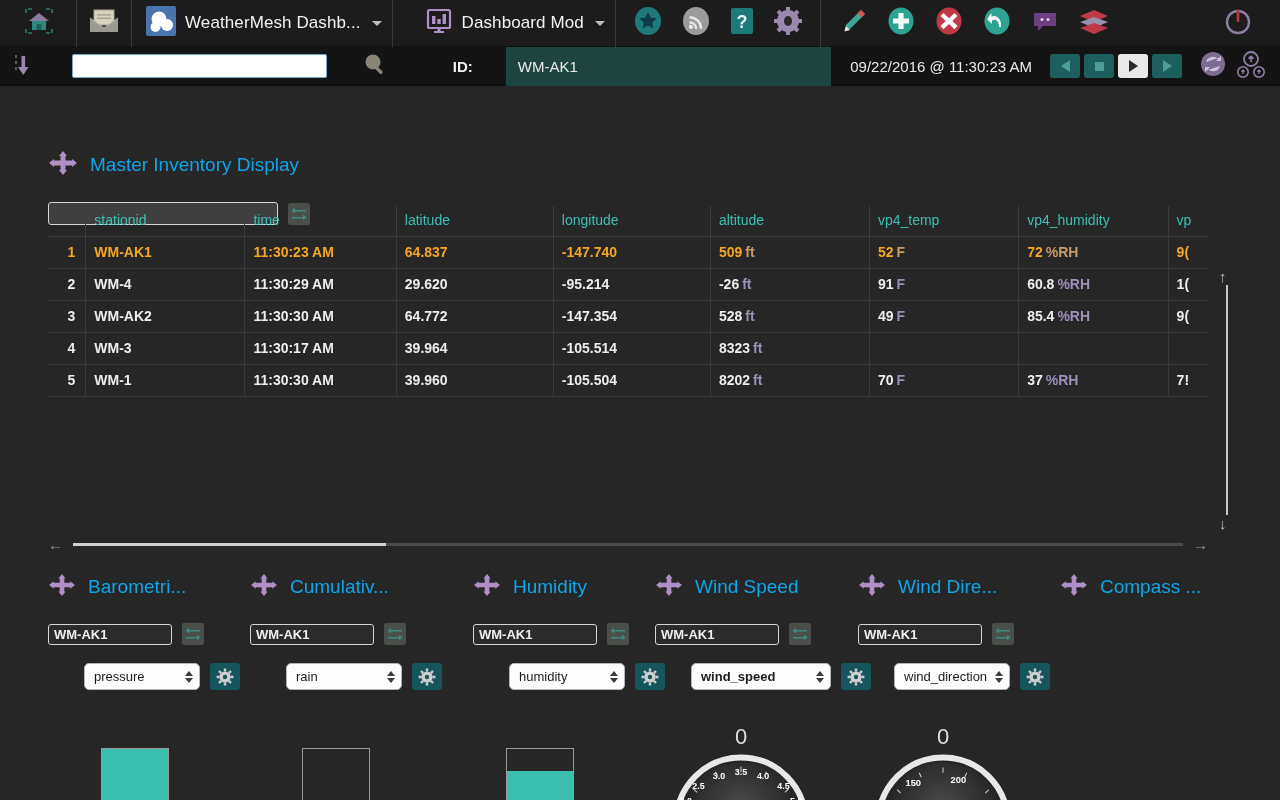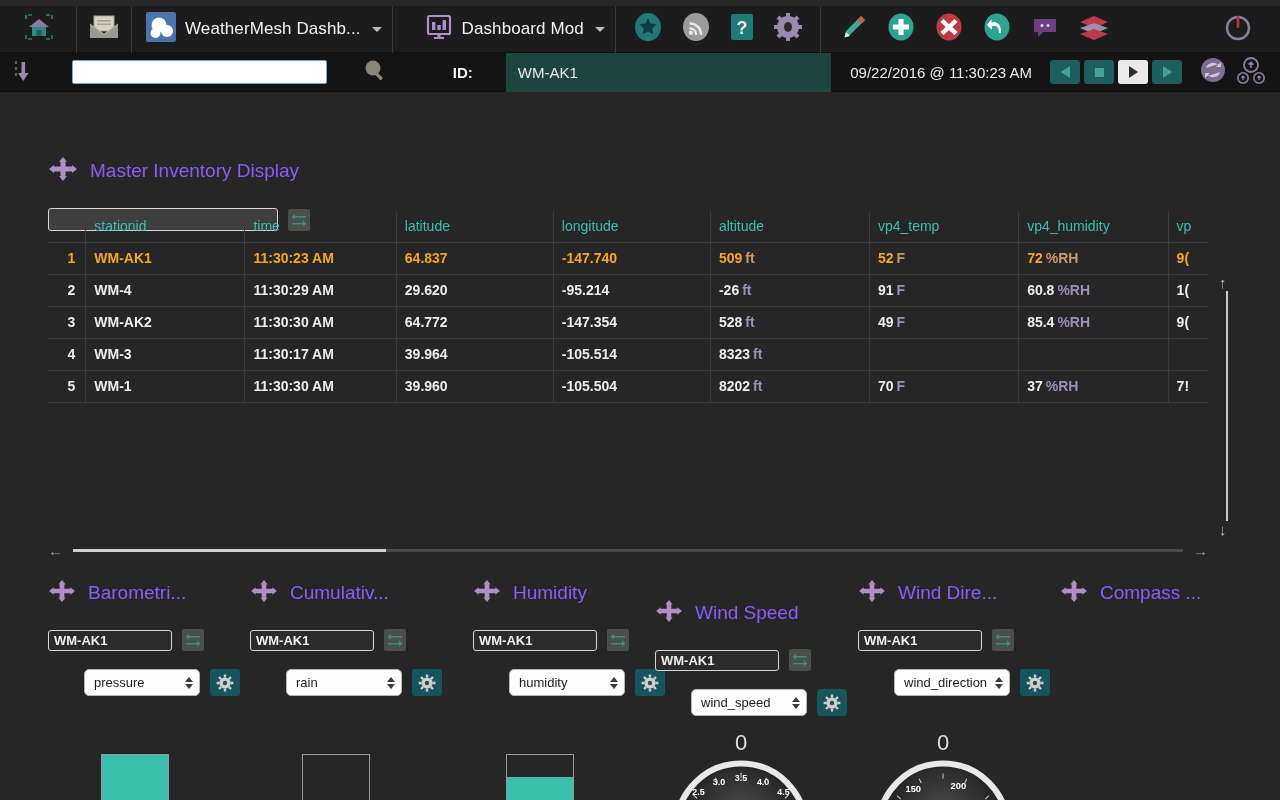--- a/index.html
+++ b/index.html
@@ -10,21 +10,20 @@
     overflow: hidden;
     color: #e8e8e8;
   }
 
   
   .toolbar-top {
     height: 47px; width: 1280px;
     background: #1c1c1c;
     display: flex; align-items: center;
     border-bottom: 1px solid #111;
-    margin-top: 6px;
   }
   .tb-sep { width: 1px; height: 47px; background: #3a3a3a; flex: 0 0 1px; }
   .tb-btn {
     height: 47px; display: flex; align-items: center;
     padding: 0 10px; gap: 9px; cursor: pointer;
   }
   .tb-btn.first { padding-left: 24px; padding-right: 22px; }
   .tb-label { font-size: 17px; color: #f2f2f2; letter-spacing: .1px; white-space: nowrap; }
   .caret {
     width: 0; height: 0;
@@ -75,21 +74,21 @@
   .refresh-ic { margin-left: 12px; margin-right: 6px; cursor: pointer; }
   .ppl-ic { margin-right: 12px; cursor: pointer; }
 
   
   .body-area { position: relative; width: 1280px; height: 714px; background: #262626; }
 
   .panel-title {
     display: flex; align-items: center; gap: 12px;
   }
   .panel-title .ttxt {
-    font-size: 19px; color: #8b5cf6; white-space: nowrap;
+    font-size: 19px; color: #0ea5e9; white-space: nowrap;
   }
 
   
   .inv { position: absolute; left: 48px; top: 64px; }
   .inv-filter-row { display: flex; align-items: center; gap: 10px; margin-top: 22px; }
   .inv-filter {
     width: 230px; height: 23px; background: #3f3f3f;
     border: 1px solid #d6d6d6; border-radius: 3px;
     color: #eee; font-size: 13px; padding: 0 5px; outline: none;
     font-family: "Liberation Sans", sans-serif;
@@ -646,21 +645,21 @@
               </g>
               <g stroke="#cfcfcf" stroke-width="2.4">
                 <path d="M9 .6 v3 M9 14.4 v3 M.6 9 h3 M14.4 9 h3 M3 3 l2.1 2.1 M12.9 12.9 L15 15 M15 3 l-2.1 2.1 M5.1 12.9 L3 15"></path>
               </g>
               <circle cx="9" cy="9" r="2.2" fill="#15555b"></circle>
             </svg>
         </span>
       </div>
     </div>
 
-    <div class="wdg" style="left:655px;margin-top:20px;">
+    <div class="wdg" style="left:655px;">
       <div class="panel-title">
         <span>
           <svg width="28" height="24" viewBox="0 0 30 26">
               <g fill="#b08fc7">
                 <path d="M15 1 l4 5 h-8 Z"></path>
                 <path d="M15 25 l4-5 h-8 Z"></path>
                 <path d="M1 13 l5-4 v8 Z"></path>
                 <path d="M29 13 l-5-4 v8 Z"></path>
                 <rect x="12.5" y="5.5" width="5" height="15" rx="1"></rect>
                 <rect x="5" y="10.5" width="20" height="5" rx="1"></rect>
@@ -672,21 +671,21 @@
       <div class="wdg-row1">
         <input class="wdg-id" type="text" value="WM-AK1" style="">
         <span class="swapbtn">
           <svg width="16" height="14" viewBox="0 0 16 14">
               <path d="M15 3 H4 L4 .8 L.5 3.8 L4 6.6 L4 4.6 H15 Z" fill="#3f8b84"></path>
               <path d="M1 10 H12 L12 7.6 L15.5 10.6 L12 13.4 L12 11.4 H1 Z" fill="#3f8b84"></path>
             </svg>
         </span>
       </div>
       <div class="wdg-row2">
-        <div class="wdg-sel" style="width:116px;">
+        <div class="wdg-sel" style="width:140px;font-weight:bold;">
           <span class="selv">wind_speed</span>
           <span class="spin">
               <i class="up"></i>
               <i class="dn"></i>
             </span>
         </div>
         <span class="gearbtn">
           <svg width="18" height="18" viewBox="0 0 18 18">
               <g fill="#cfcfcf">
                 <circle cx="9" cy="9" r="5.6"></circle>

